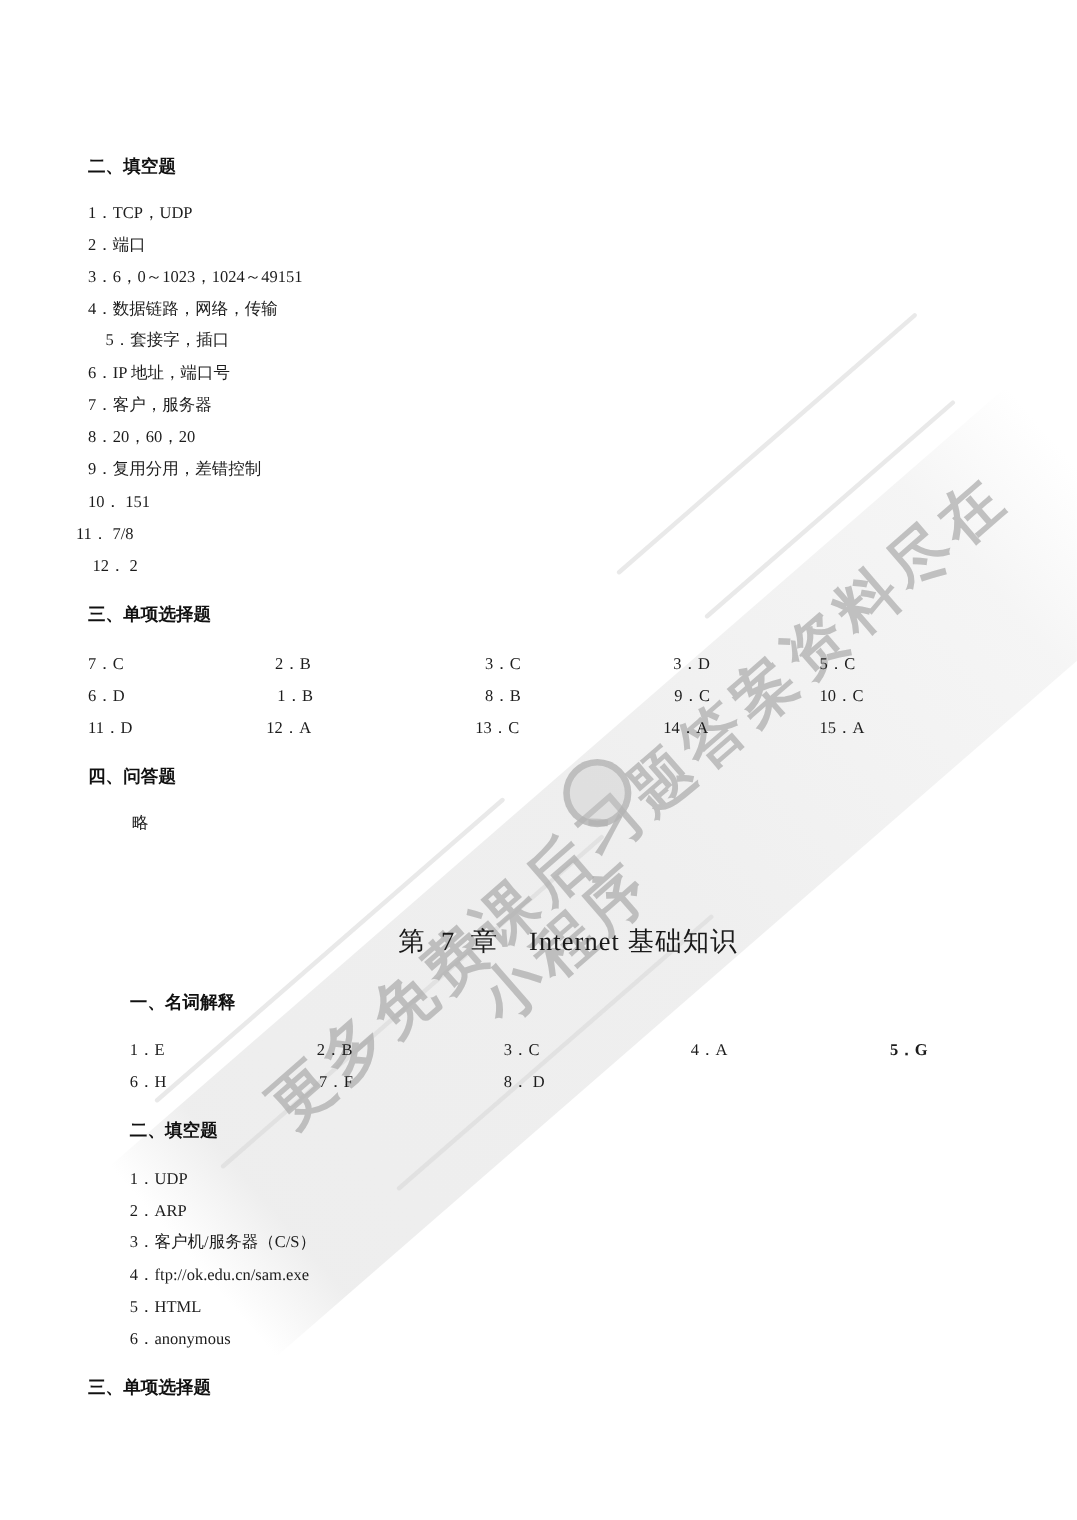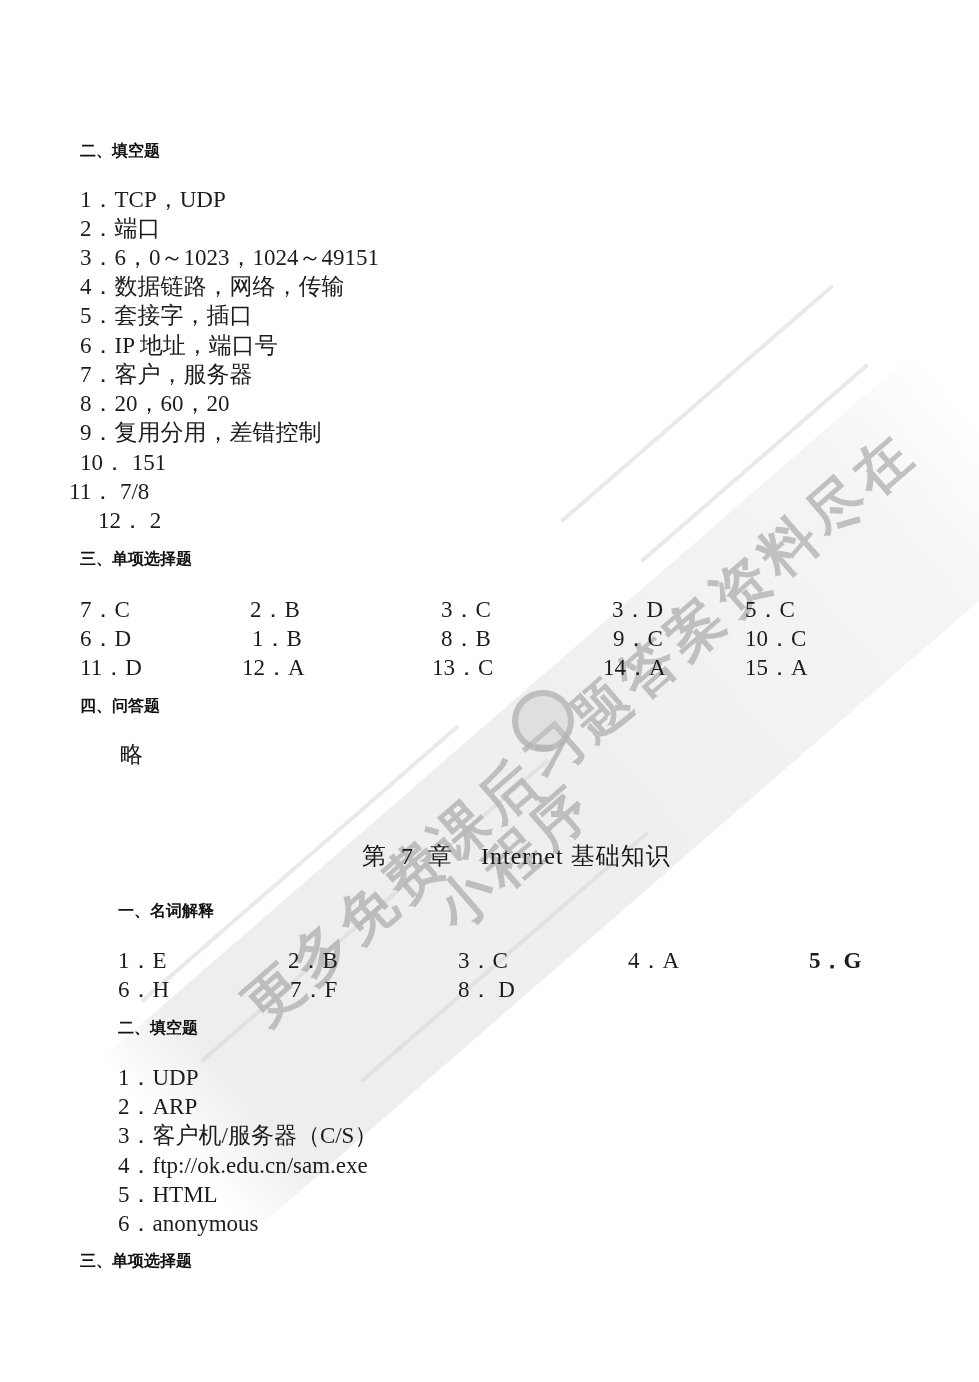--- a/index.html
+++ b/index.html
@@ -93,21 +93,21 @@
       position: absolute;
       white-space: nowrap;
     }
     .h-section {
       font-family: Liberation Sans, sans-serif;
       font-weight: bold;
       font-size: 16px;
       color: #111;
     }
     .item {
-      font-size: 23px;
+      font-size: 15px;
       color: #1c1c1c;
     }
     .chapter-title {
       font-size: 24px;
       color: #1a1a1a;
       letter-spacing: 1px;
     }
     .chapter-title .sp { display:inline-block; width: 14px; }
     .cjk-serif { font-family: "DejaVu Serif", "Liberation Serif", serif; }
   </style>
@@ -129,28 +129,28 @@
   </div>
 
   <div class="content">
 
     <div class="abs h-section" style="left:80px;top:141px;">二、填空题</div>
 
     <div class="abs item" style="left:80px;top:184px;">1．TCP，UDP</div>
     <div class="abs item" style="left:80px;top:213px;">2．端口</div>
     <div class="abs item" style="left:80px;top:242px;">3．6，0～1023，1024～49151</div>
     <div class="abs item" style="left:80px;top:271px;">4．数据链路，网络，传输</div>
-    <div class="abs item" style="left:80px;top:300px;">5．套接字，插口</div>
+    <div class="abs item" style="left:96px;top:300px;">5．套接字，插口</div>
     <div class="abs item" style="left:80px;top:330px;">6．IP 地址，端口号</div>
     <div class="abs item" style="left:80px;top:359px;">7．客户，服务器</div>
     <div class="abs item" style="left:80px;top:388px;">8．20，60，20</div>
     <div class="abs item" style="left:80px;top:417px;">9．复用分用，差错控制</div>
     <div class="abs item" style="left:80px;top:447px;">10． 151</div>
     <div class="abs item" style="left:69px;top:476px;">11． 7/8</div>
-    <div class="abs item" style="left:98px;top:505px;text-align:center;">12． 2</div>
+    <div class="abs item" style="left:84px;top:505px;text-align:center;">12． 2</div>
 
     <div class="abs h-section" style="left:80px;top:549px;">三、单项选择题</div>
 
     <div class="abs item" style="left:80px;top:594px;">7．C</div>
     <div class="abs item" style="left:250px;top:594px;">2．B</div>
     <div class="abs item" style="left:441px;top:594px;">3．C</div>
     <div class="abs item" style="left:612px;top:594px;">3．D</div>
     <div class="abs item" style="left:745px;top:594px;">5．C</div>
 
     <div class="abs item" style="left:80px;top:623px;">6．D</div>

